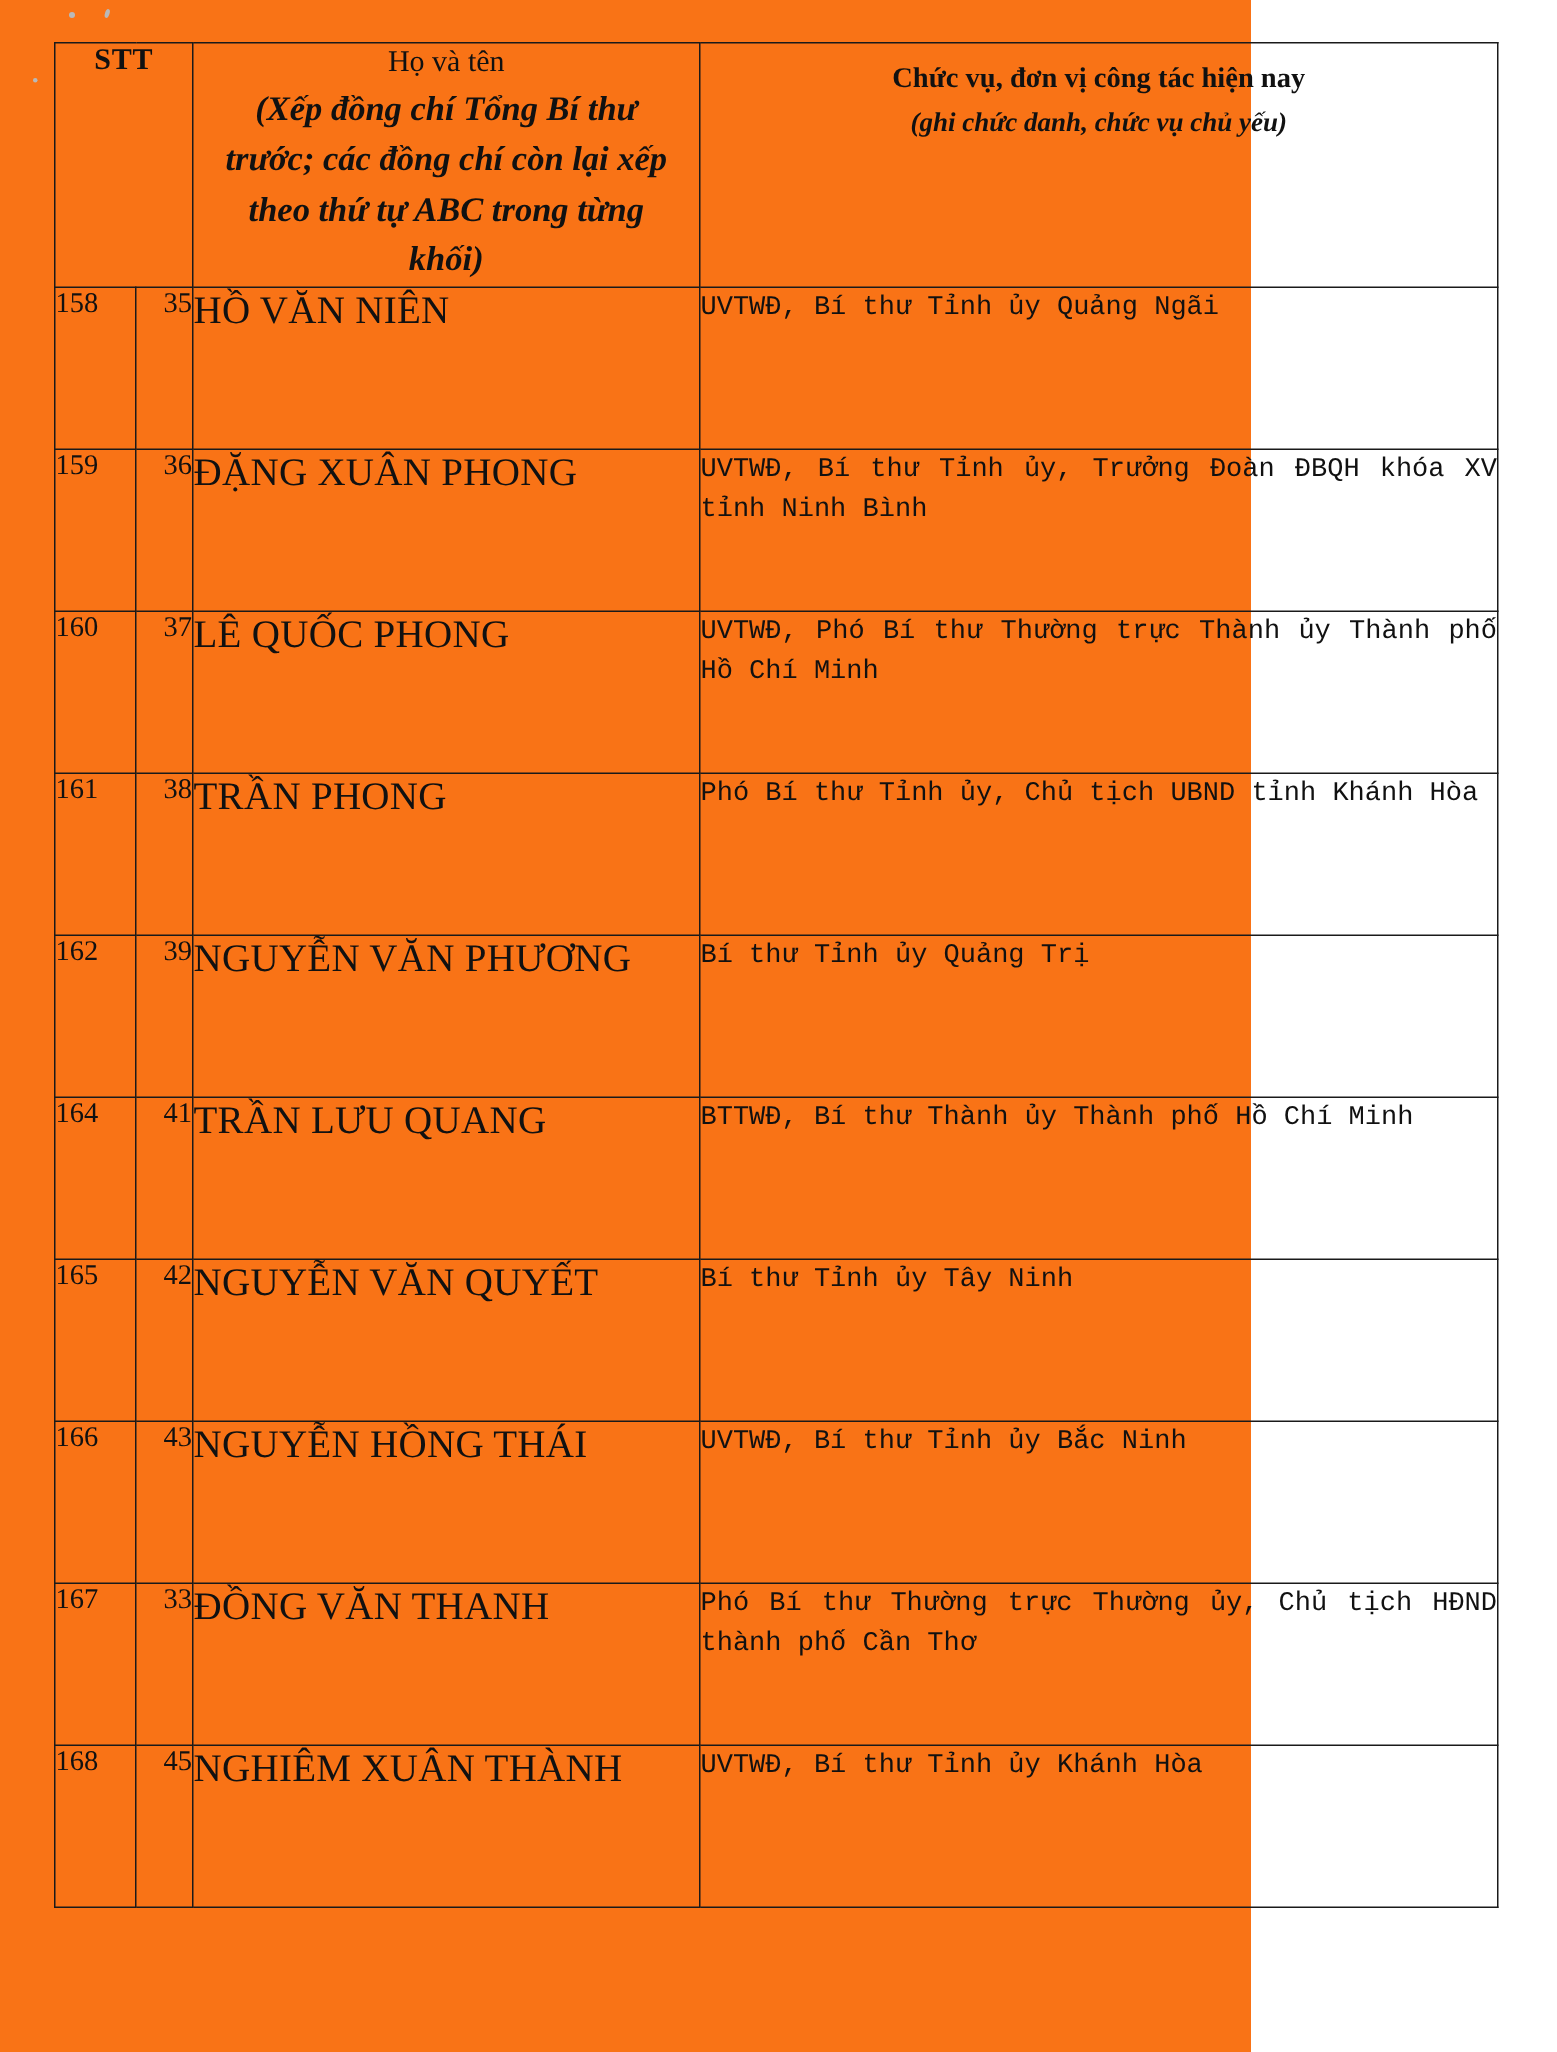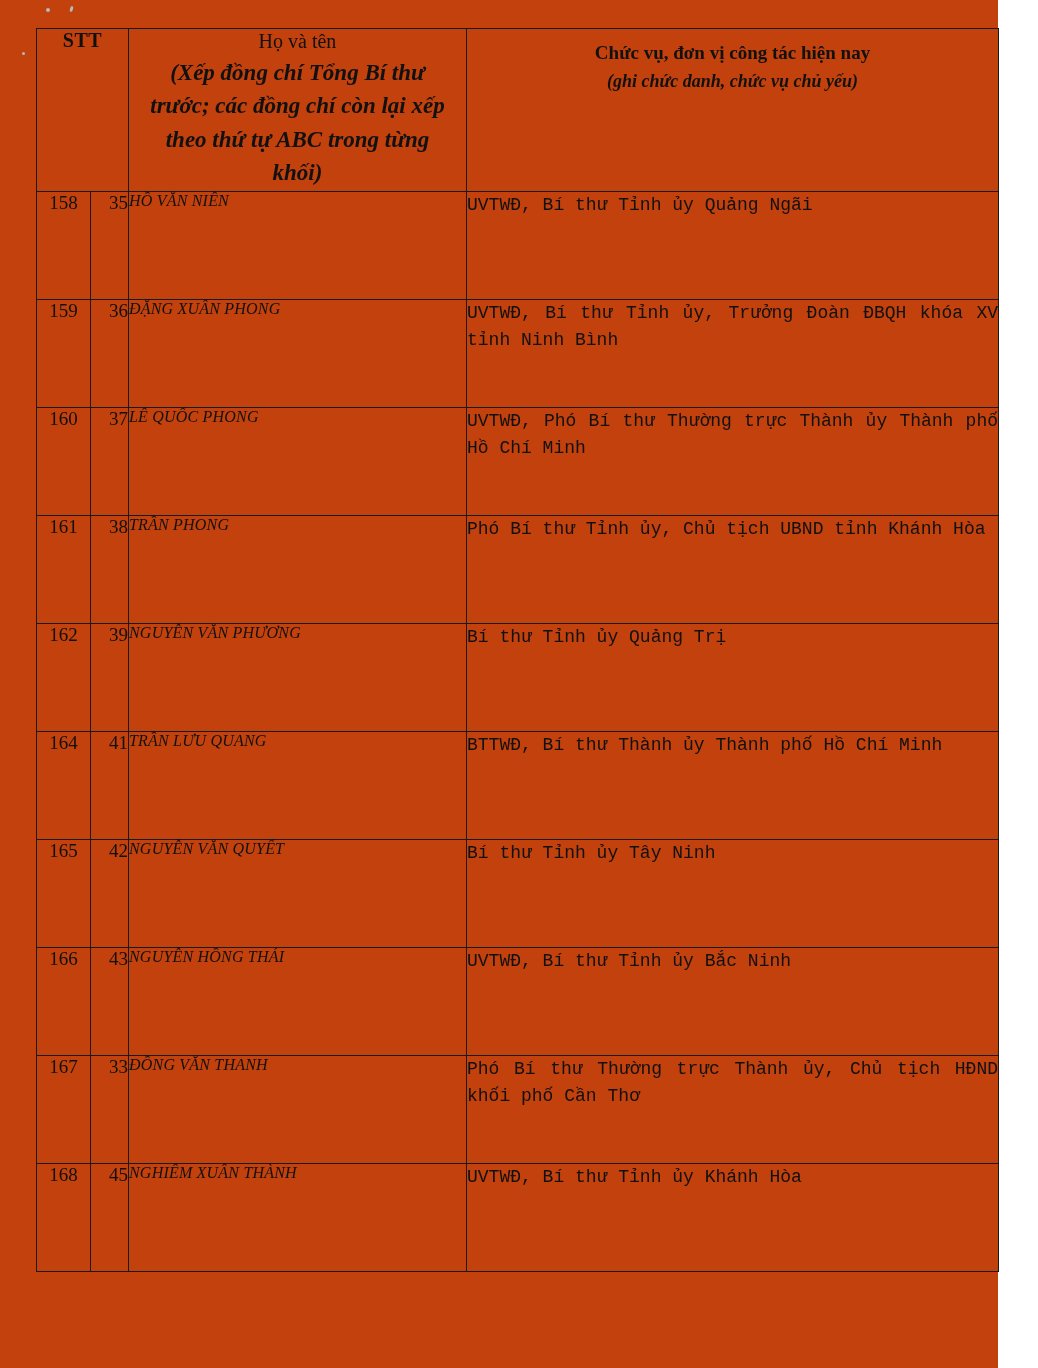--- a/index.html
+++ b/index.html
@@ -11,23 +11,23 @@
     width: 1038px;
     height: 1368px;
     font-family: "Liberation Serif", serif;
     color: #111;
     position: relative;
     overflow: hidden;
   }
   .page {
     position: absolute;
     left: 0; top: 0;
-    width: 998px;
+    width: 834px;
     height: 1368px;
-    background: #c2410c;
+    background: #f97316;
   }
   
   .speck {
     position: absolute;
     background: #b9b9b9;
     border-radius: 50%;
   }
   .speck.s1 { left: 46px;  top: 8px;  width: 4px; height: 4px; }
   .speck.s2 { left: 70px;  top: 6px;  width: 3px; height: 6px; transform: rotate(18deg); }
   .speck.s3 { left: 22px;  top: 52px; width: 3px; height: 3px; }
@@ -82,36 +82,35 @@
   .hdr-role-sub {
     font-size: 18px;
     font-style: italic;
     line-height: 1.4;
     padding-top: 3px;
   }
 
   
   tbody tr { height: 108px; }
   td.cell-stt {
-    text-align: center;
+    text-align: left;
     vertical-align: middle;
     font-size: 19px;
     margin-top: 20px;
   }
   td.cell-num {
     text-align: right;
     vertical-align: middle;
     font-size: 19px;
   }
   td.cell-name {
     vertical-align: middle;
-    font-size: 16px;
+    font-size: 26px;
     padding-left: 8px;
     letter-spacing: 0.2px;
-    font-style: italic;
   }
   td.cell-role {
     vertical-align: middle;
     font-size: 18px;
     padding: 0 12px 0 14px;
     line-height: 1.5;
     text-align: justify;
     text-justify: inter-word;
   }
   td.cell-role .role-text {
@@ -223,21 +222,21 @@
         <td class="cell-role">
             <span class="role-text">UVTWĐ, Bí thư Tỉnh ủy Bắc Ninh</span>
           </td>
       </tr>
 
       <tr>
         <td class="cell-stt">167</td>
         <td class="cell-num">33</td>
         <td class="cell-name">ĐỒNG VĂN THANH</td>
         <td class="cell-role">
-            <span class="role-text">Phó Bí thư Thường trực Thành ủy, Chủ tịch HĐND khối phố Cần Thơ</span>
+            <span class="role-text">Phó Bí thư Thường trực Thường ủy, Chủ tịch HĐND thành phố Cần Thơ</span>
           </td>
       </tr>
 
       <tr>
         <td class="cell-stt">168</td>
         <td class="cell-num">45</td>
         <td class="cell-name">NGHIÊM XUÂN THÀNH</td>
         <td class="cell-role">
             <span class="role-text">UVTWĐ, Bí thư Tỉnh ủy Khánh Hòa</span>
           </td>

